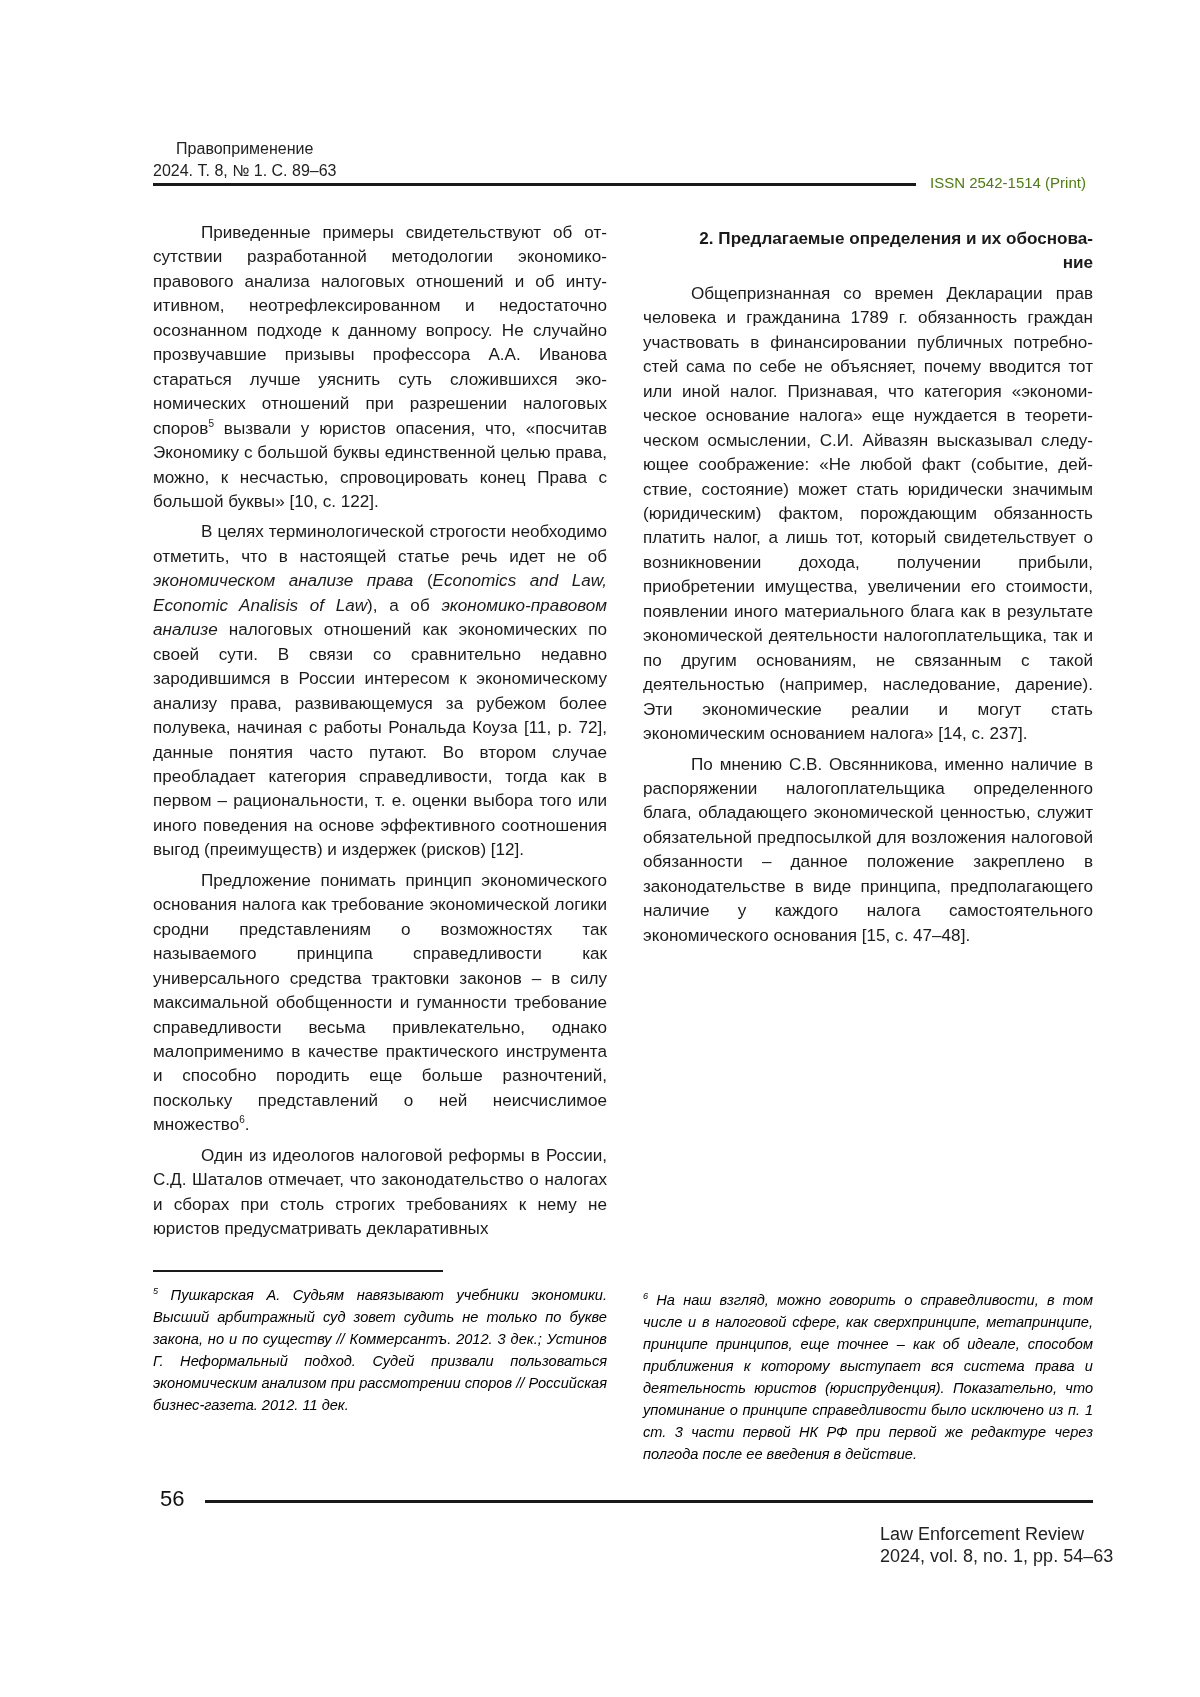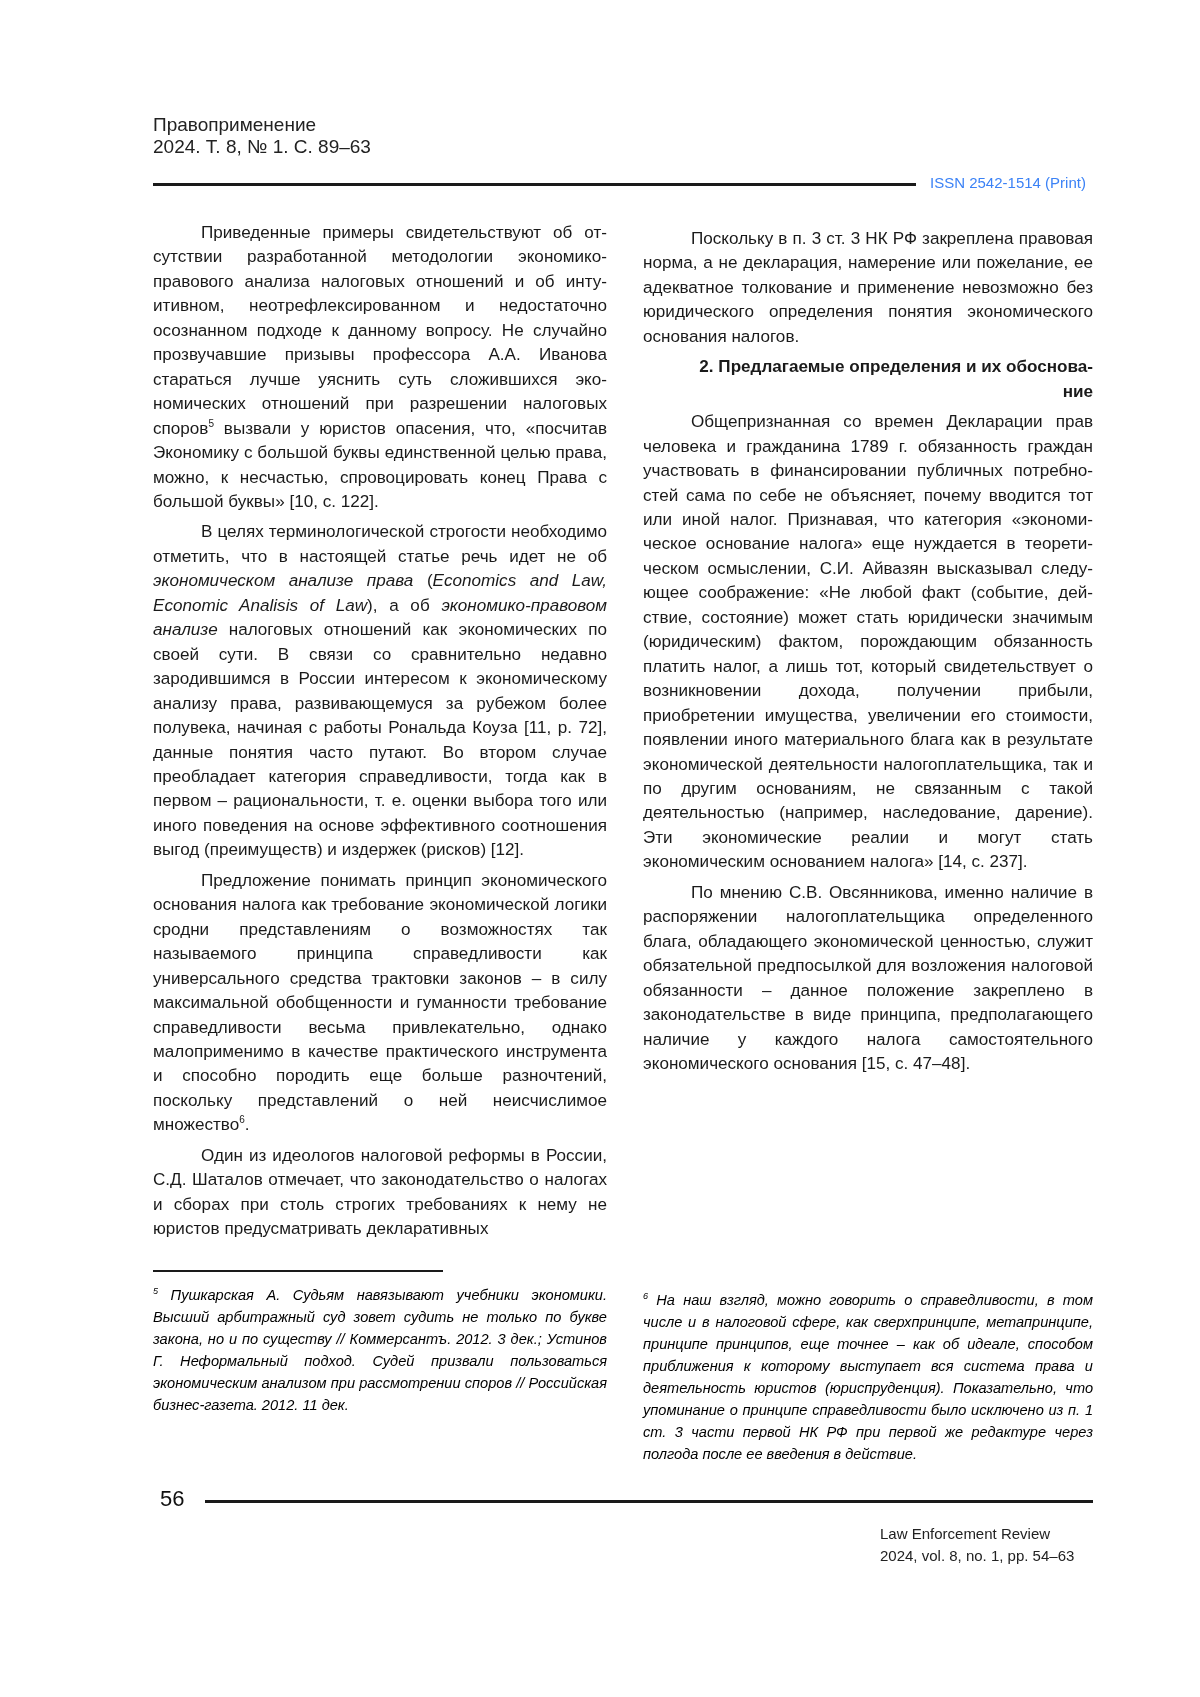--- a/index.html
+++ b/index.html
@@ -1,57 +1,56 @@
 <!DOCTYPE html>
 <html><head>
 <meta charset="utf-8">
 <style>
   html, body { margin: 0; padding: 0; background: #ffffff; }
   body { width: 1200px; height: 1697px; position: relative; overflow: hidden;
          font-family: "Liberation Sans", "DejaVu Sans", sans-serif; color: #1a1a1a; }
-  .hdr-left { position: absolute; left: 153px; top: 114px; font-size: 19px; line-height: 22px; color: #222; }
+  .hdr-left { position: absolute; left: 153px; top: 138px; font-size: 16px; line-height: 22px; color: #222; text-align: center; }
   .hdr-rule { position: absolute; left: 153px; top: 183px; width: 763px; height: 3px; background: #1a1a1a; }
-  .hdr-issn { position: absolute; left: 930px; top: 174px; font-size: 15px; color: #3b82f6; }
+  .hdr-issn { position: absolute; left: 930px; top: 174px; font-size: 15px; color: #4d7c0f; }
   .col { position: absolute; font-size: 17.1px; line-height: 24.45px; text-align: justify; hyphens: manual; }
   .col-left { left: 153px; top: 221px; width: 454px; }
   .col-right { left: 643px; top: 221px; width: 450px; }
   .col p { margin: 0; }
   .col p.ind { text-indent: 48px; }
   .col p.sp { margin-top: 6px; }
   .col h3 { margin: 6px 0 0 0; font-size: 17.1px; line-height: 24.45px; font-weight: bold; text-indent: 48px; text-align: right; }
   sup { font-size: 10px; line-height: 0; vertical-align: super; }
   .fn-rule { position: absolute; left: 153px; top: 1270px; width: 290px; height: 2px; background: #1a1a1a; }
   .fn { position: absolute; font-size: 14.6px; line-height: 22px; text-align: justify; color: #000000; font-style: italic; }
   .fn-left { left: 153px; top: 1284px; width: 454px; }
   .fn-right { left: 643px; top: 1289px; width: 450px; }
   .fn p { margin: 0; }
   .fn sup { font-size: 9px; }
   .pg-num { position: absolute; left: 160px; top: 1486px; font-size: 22px; font-weight: normal; color: #111; }
   .ftr-rule { position: absolute; left: 205px; top: 1500px; width: 888px; height: 3px; background: #1a1a1a; }
-  .ftr-right { position: absolute; left: 880px; top: 1523px; font-size: 15px; line-height: 22px; color: #222; }
+  .ftr-right { position: absolute; left: 880px; top: 1523px; font-size: 18px; line-height: 22px; color: #222; }
 </style>
 </head>
 <body>
 
 <div class="hdr-left">
   <div>Правоприменение</div>
   <div>2024. Т. 8, № 1. С. 89–63</div>
 </div>
 <div class="hdr-rule"></div>
 <div class="hdr-issn">ISSN 2542-1514 (Print)</div>
 
 <div class="col col-left">
   <p class="ind"><span>Приведенные примеры свидетельствуют об от­сутствии разработанной методологии экономико-правового анализа налоговых отношений и об инту­итивном, неотрефлексированном и недостаточно осознанном подходе к данному вопросу. Не слу­чайно прозвучавшие призывы профессора А.А. Ива­нова стараться лучше уяснить суть сложившихся эко­номических отношений при разрешении налоговых споров</span><sup>5</sup><span> вызвали у юристов опасения, что, «посчитав Экономику с большой буквы единственной целью права, можно, к несчастью, спровоцировать конец Права с большой буквы» [10, с. 122].</span></p>
   <p class="ind sp"><span>В целях терминологической строгости необхо­димо отметить, что в настоящей статье речь идет не об </span><i>экономическом анализе права</i><span> (</span><i>Economics and Law, Economic Analisis of Law</i><span>), а об </span><i>экономико-право­вом анализе</i><span> налоговых отношений как экономиче­ских по своей сути. В связи со сравнительно недавно зародившимся в России интересом к экономиче­скому анализу права, развивающемуся за рубежом более полувека, начиная с работы Рональда Коуза [11, p. 72], данные понятия часто путают. Во втором случае преобладает категория справедливости, то­гда как в первом – рациональности, т. е. оценки вы­бора того или иного поведения на основе эффектив­ного соотношения выгод (преимуществ) и издержек (рисков) [12].</span></p>
   <p class="ind sp"><span>Предложение понимать принцип экономиче­ского основания налога как требование экономиче­ской логики сродни представлениям о возможно­стях так называемого принципа справедливости как универсального средства трактовки законов – в силу максимальной обобщенности и гуманности требова­ние справедливости весьма привлекательно, однако малоприменимо в качестве практического инстру­мента и способно породить еще больше разночте­ний, поскольку представлений о ней неисчислимое множество</span><sup>6</sup><span>.</span></p>
   <p class="ind sp">Один из идеологов налоговой реформы в Рос­сии, С.Д. Шаталов отмечает, что законодательство о налогах и сборах при столь строгих требованиях к нему не юристов предусматривать декларативных</p>
 </div>
 
 <div class="col col-right">
-  <p class="ind sp">Поскольку в п. 3 ст. 3 НК РФ закреплена право­вая норма, а не декларация, намерение или пожела­ние, ее адекватное толкование и применение невоз­можно без юридического определения понятия эко­номического основания налогов.</p>
   <h3>2. Предлагаемые определения и их обоснова­ние</h3>
   <p class="ind sp">Общепризнанная со времен Декларации прав человека и гражданина 1789 г. обязанность граждан участвовать в финансировании публичных потребно­стей сама по себе не объясняет, почему вводится тот или иной налог. Признавая, что категория «экономи­ческое основание налога» еще нуждается в теорети­ческом осмыслении, С.И. Айвазян высказывал следу­ющее соображение: «Не любой факт (событие, дей­ствие, состояние) может стать юридически значи­мым (юридическим) фактом, порождающим обязан­ность платить налог, а лишь тот, который свидетель­ствует о возникновении дохода, получении при­были, приобретении имущества, увеличении его сто­имости, появлении иного материального блага как в результате экономической деятельности налогопла­тельщика, так и по другим основаниям, не связан­ным с такой деятельностью (например, наследова­ние, дарение). Эти экономические реалии и могут стать экономическим основанием налога» [14, с. 237].</p>
   <p class="ind sp">По мнению С.В. Овсянникова, именно наличие в распоряжении налогоплательщика определенного блага, обладающего экономической ценностью, слу­жит обязательной предпосылкой для возложения налоговой обязанности – данное положение закреп­лено в законодательстве в виде принципа, предпо­лагающего наличие у каждого налога самостоятель­ного экономического основания [15, с. 47–48].</p>
 </div>
 
 <div class="fn-rule"></div>
 <div class="fn fn-left">
   <p><sup>5</sup><span> Пушкарская А. Судьям навязывают учебники экономики. Высший арбитражный суд зовет судить не только по букве закона, но и по существу // Коммерсантъ. 2012. 3 дек.; Устинов Г. Неформальный подход. Судей призвали поль­зоваться экономическим анализом при рассмотрении спо­ров // Российская бизнес-газета. 2012. 11 дек.</span></p>
 </div>
 <div class="fn fn-right">

